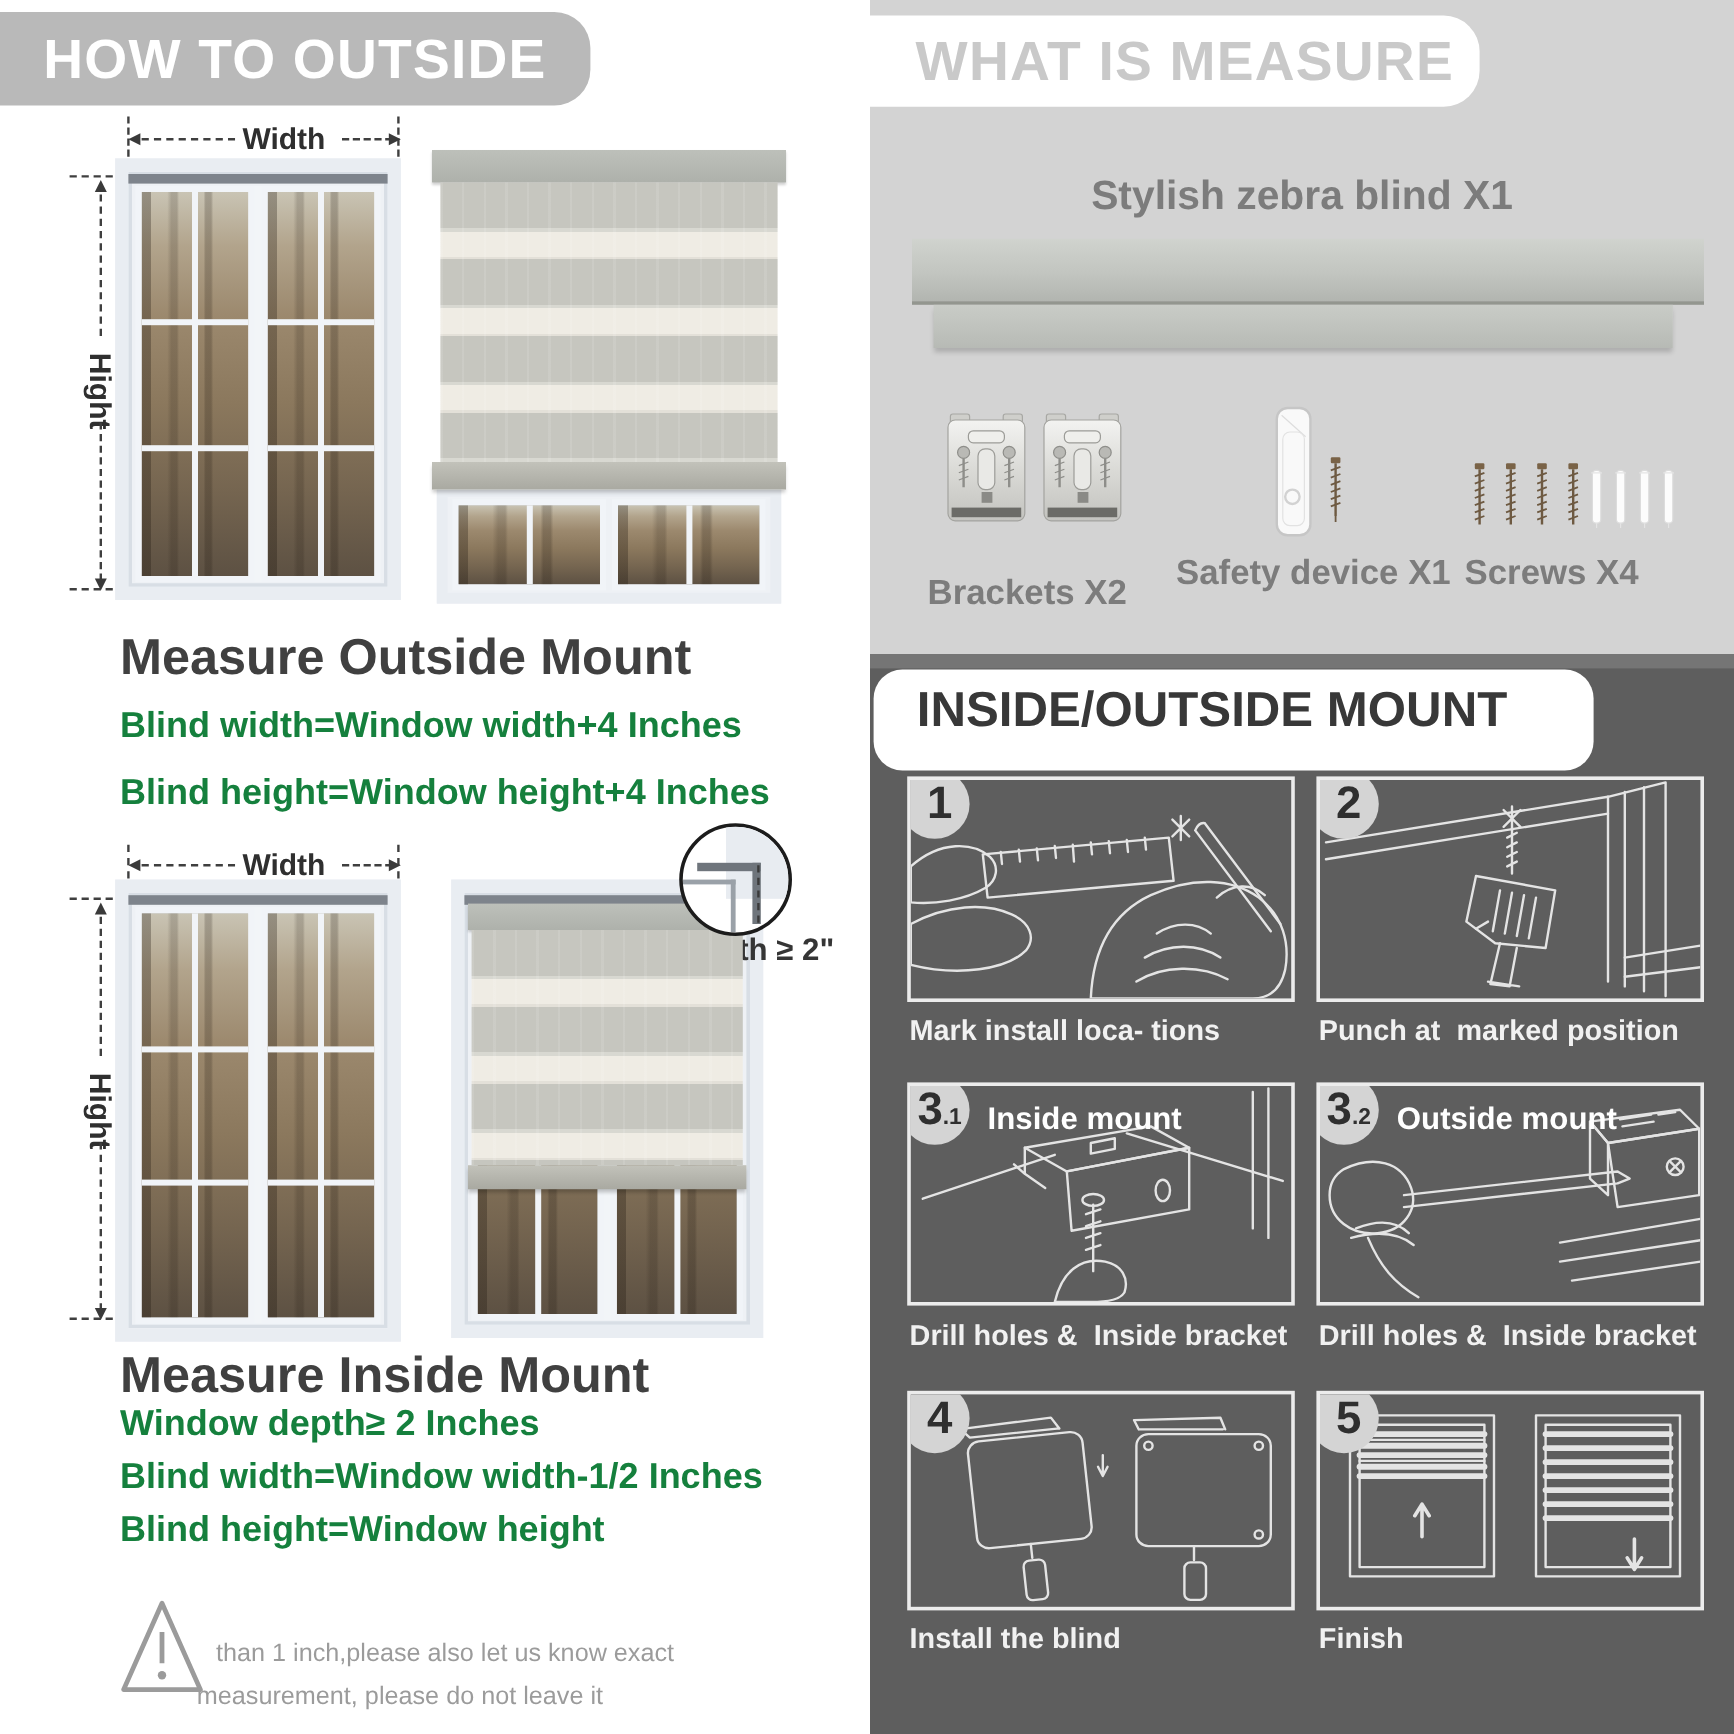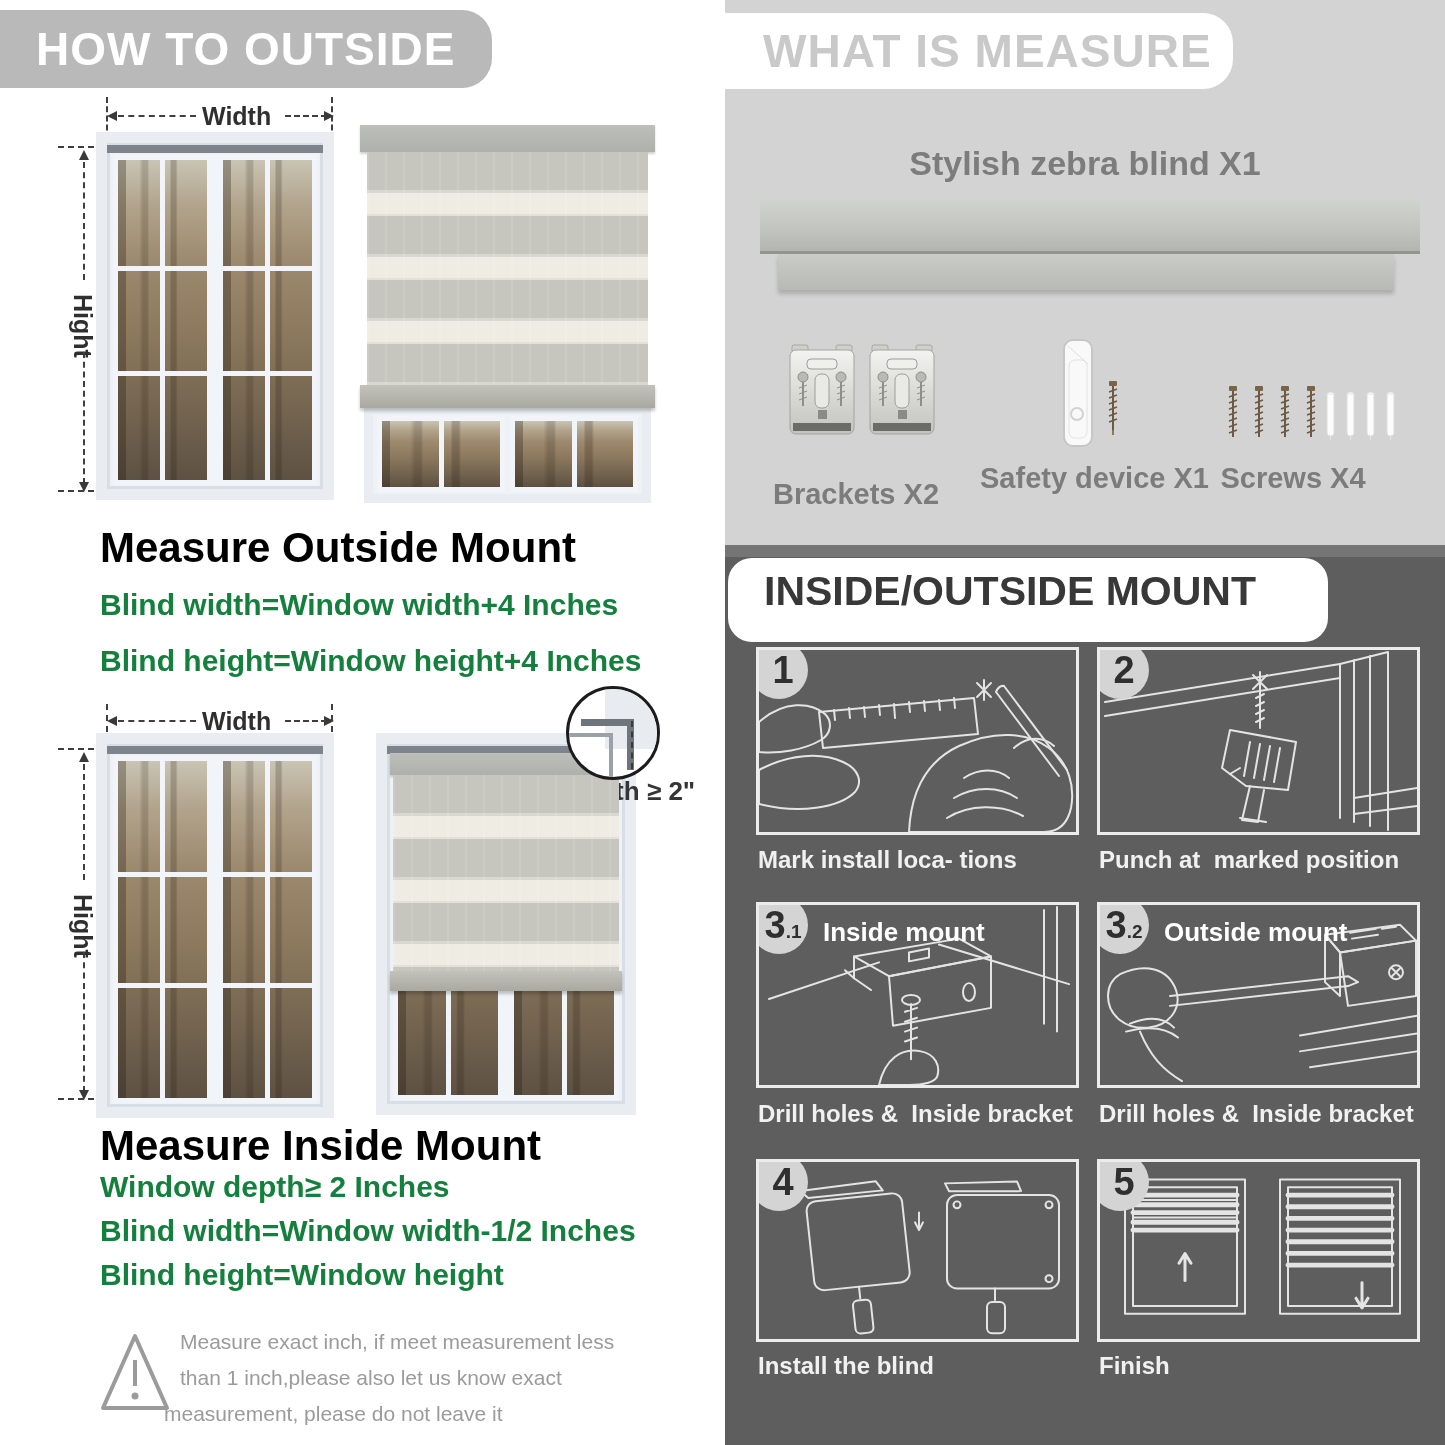--- a/index.html
+++ b/index.html
@@ -1,21 +1,21 @@
 <!DOCTYPE html>
 <html><head>
 <meta charset="utf-8">
 <style>
   html,body{margin:0;padding:0;background:#ffffff;}
   #canvas{position:relative;width:1445px;height:1445px;background:#ffffff;overflow:hidden;
           font-family:"Liberation Sans", sans-serif;}
 
   
   .abs{position:absolute;}
-  .h1d{position:absolute;font-weight:bold;font-size:42px;color:#000000;white-space:pre;}
+  .h1d{position:absolute;font-weight:bold;font-size:42px;color:#404040;white-space:pre;}
   .sub{position:absolute;font-weight:bold;font-size:30px;color:#15803d;white-space:pre;}
   .warn{position:absolute;font-size:21px;color:#9b9b9b;line-height:35px;white-space:pre;}
 
   
   .howbanner{position:absolute;left:0;top:10px;width:492px;height:78px;background:#b9b9b9;
              border-radius:0 30px 30px 0;color:#ffffff;font-weight:bold;font-size:46px;
              line-height:78px;padding-left:36px;letter-spacing:1px;box-sizing:border-box;white-space:pre;}
 
   
   .winshell{position:absolute;background:#eef1f5;}
@@ -225,21 +225,20 @@
   <div class="h1d" style="left:100px;top:1122px;">Measure Inside Mount</div>
   <div class="sub" style="left:100px;top:1170px;">Window depth≥ 2 Inches</div>
   <div class="sub" style="left:100px;top:1214px;">Blind width=Window width-1/2 Inches</div>
   <div class="sub" style="left:100px;top:1258px;">Blind height=Window height</div>
 
   <svg class="abs" style="left:100px;top:1330px;" width="70" height="84" viewBox="0 0 70 84">
     <path d="M35,6 L67,78 L3,78 Z" fill="none" stroke="#9b9b9b" stroke-width="4" stroke-linejoin="round"></path>
     <line x1="35" y1="30" x2="35" y2="56" stroke="#9b9b9b" stroke-width="4"></line>
     <circle cx="35" cy="66" r="3.5" fill="#9b9b9b"></circle>
   </svg>
-  <div class="warn" style="left:180px;top:1324px;">Measure exact inch, if meet measurement less</div>
   <div class="warn" style="left:180px;top:1360px;">than 1 inch,please also let us know exact</div>
   <div class="warn" style="left:164px;top:1396px;">measurement, please do not leave it</div>
 
   <div class="incpanel"></div>
   <div class="incbanner">WHAT IS MEASURE</div>
   <div class="prod">Stylish zebra blind X1</div>
 
   <div class="rail1"></div>
   <div class="rail2"></div>
 

